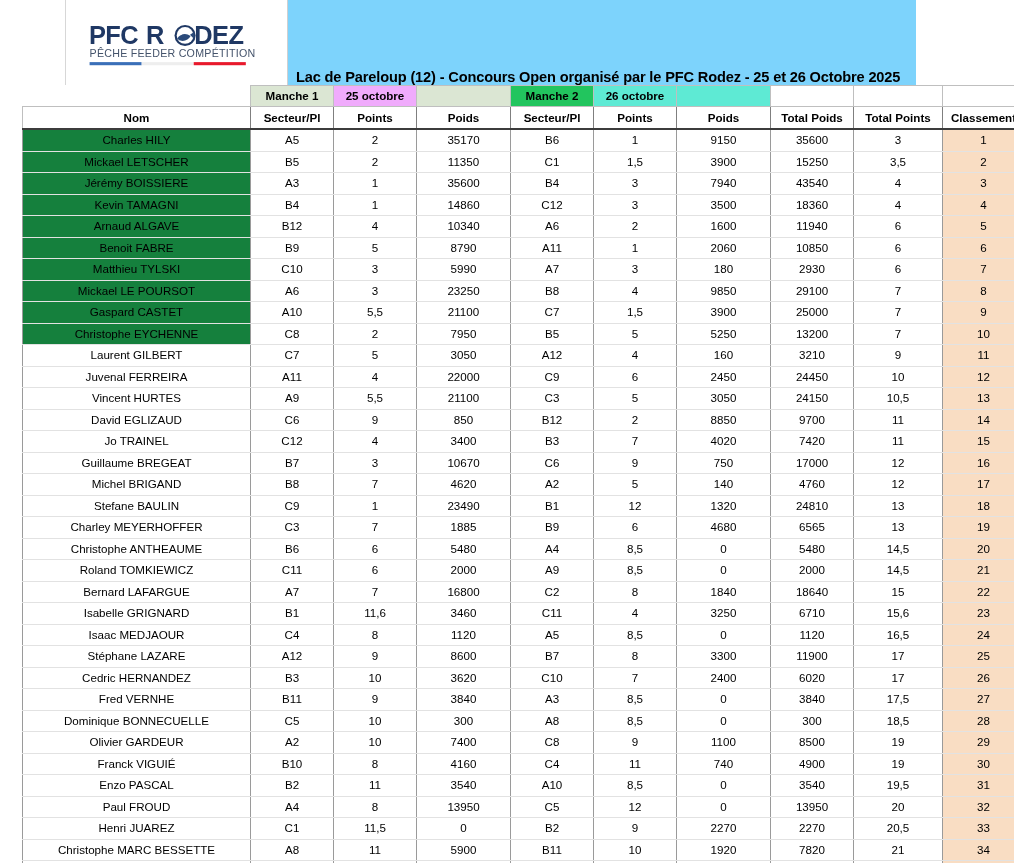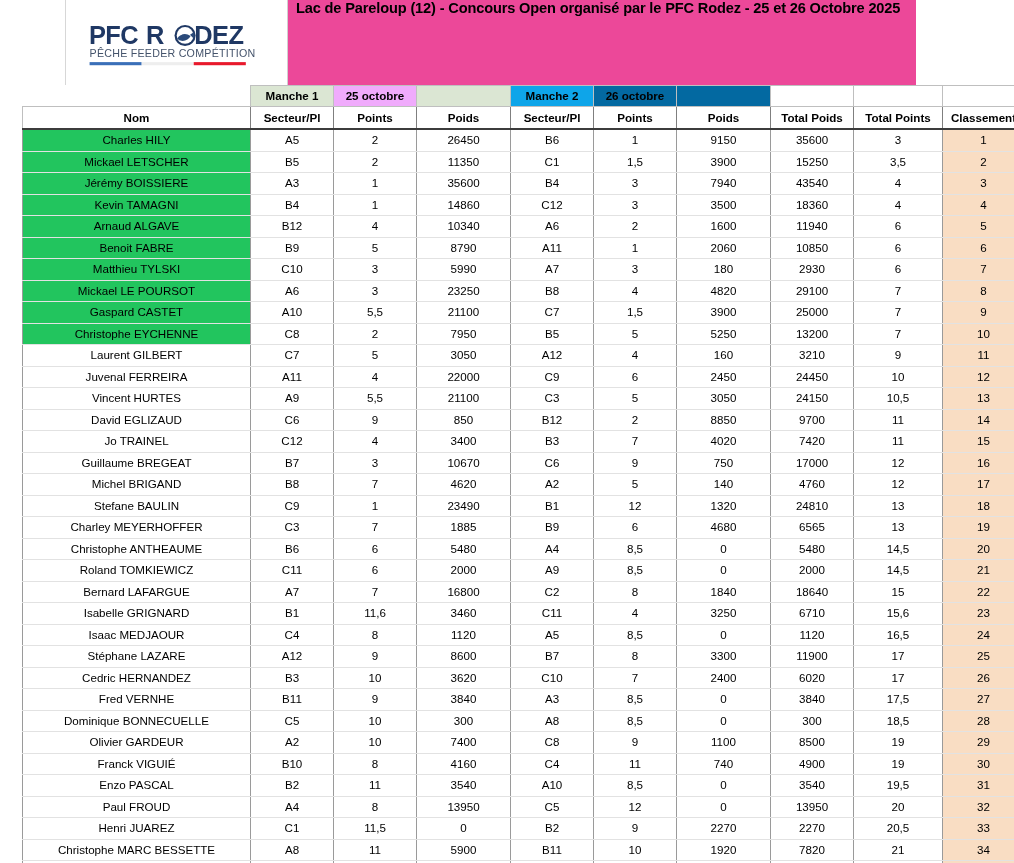--- a/index.html
+++ b/index.html
@@ -50,23 +50,23 @@
   }
   .logo {
     width: 186px;
     display: block;
   }
   .title-cell {
     flex: 1;
     height: 100%;
     box-sizing: border-box;
     display: flex;
-    align-items: flex-start;
+    align-items: flex-end;
     padding-left: 8px;
-    background: #ec4899;
+    background: #7dd3fc;
   }
   .doc-title {
     font-size: 14.6px;
     font-weight: bold;
     letter-spacing: -0.15px;
     white-space: nowrap;
     color: #000;
   }
 
   
@@ -101,22 +101,22 @@
   .c-tpoids   { width: 83px; }
   .c-tpoints  { width: 89px; }
   .c-class    { width: 82px; }
 
   
   tr.grouprow td { height: 20px; line-height: 20px; font-weight: bold; font-size: 11.6px; margin-left: 24px; }
   .blank-left { border: none !important; background: #fff; }
   .grp-m1 { background: #dbe6d3; border: 1px solid #7f7f5f; }
   .grp-m1-mid { background: #f0abfc; border: 1px solid #7f7f5f; border-left: 1px solid #7f7f5f; }
   .grp-m1-pad { background: #dbe6d3; border: 1px solid #7f7f5f; }
-  .grp-m2 { background: #0ea5e9; border: 1px solid #b59c5a; }
-  .grp-m2-pad { background: #0369a1; border: 1px solid #b59c5a; }
+  .grp-m2 { background: #22c55e; border: 1px solid #b59c5a; }
+  .grp-m2-pad { background: #5eead4; border: 1px solid #b59c5a; }
   .grp-empty { background: #ffffff; border: none; }
 
   
   tr.colhead td {
     font-weight: bold;
     font-size: 11.6px;
     background: #ffffff;
     border-top: 1px solid #bfbfbf;
     border-bottom: 2px solid #3c3c3c;
     border-left: 1px solid #7f7f7f;
@@ -140,21 +140,21 @@
     text-align: left;
     padding-left: 7px;
     border-left: 1px solid #d9d9d9;
     border-right: 1px solid #3c3c3c;
   }
   td.classement {
     background: #f9ddc3;
     border-left: 1px solid #9a9a9a;
     border-right: 1px solid #3c3c3c;
   }
-  tr.datarow.hi td.nom { background: #22c55e; }
+  tr.datarow.hi td.nom { background: #15803d; }
   tr.datarow.last td { border-bottom: 2px solid #3c3c3c; }
 
   td.sep-left  { border-left: 2px solid #3c3c3c; }
   td.sep-right { border-right: 2px solid #3c3c3c; }
 </style>
 </head>
 <body>
 
 <div class="sheet">
 
@@ -220,21 +220,21 @@
         <td>Total Poids</td>
         <td>Total Points</td>
         <td>Classement</td>
       </tr>
     </thead>
     <tbody id="results-body">
         <tr class="datarow hi">
           <td class="nom">Charles HILY</td>
           <td>A5</td>
           <td>2</td>
-          <td>26450</td>
+          <td>35170</td>
           <td class="sep-left">B6</td>
           <td>1</td>
           <td class="sep-right">9150</td>
           <td>35600</td>
           <td>3</td>
           <td class="classement">1</td>
         </tr>
         <tr class="datarow hi">
           <td class="nom">Mickael LETSCHER</td>
           <td>B5</td>
@@ -307,21 +307,21 @@
           <td>6</td>
           <td class="classement">7</td>
         </tr>
         <tr class="datarow hi">
           <td class="nom">Mickael LE POURSOT</td>
           <td>A6</td>
           <td>3</td>
           <td>23250</td>
           <td class="sep-left">B8</td>
           <td>4</td>
-          <td class="sep-right">4820</td>
+          <td class="sep-right">9850</td>
           <td>29100</td>
           <td>7</td>
           <td class="classement">8</td>
         </tr>
         <tr class="datarow hi">
           <td class="nom">Gaspard CASTET</td>
           <td>A10</td>
           <td>5,5</td>
           <td>21100</td>
           <td class="sep-left">C7</td>

